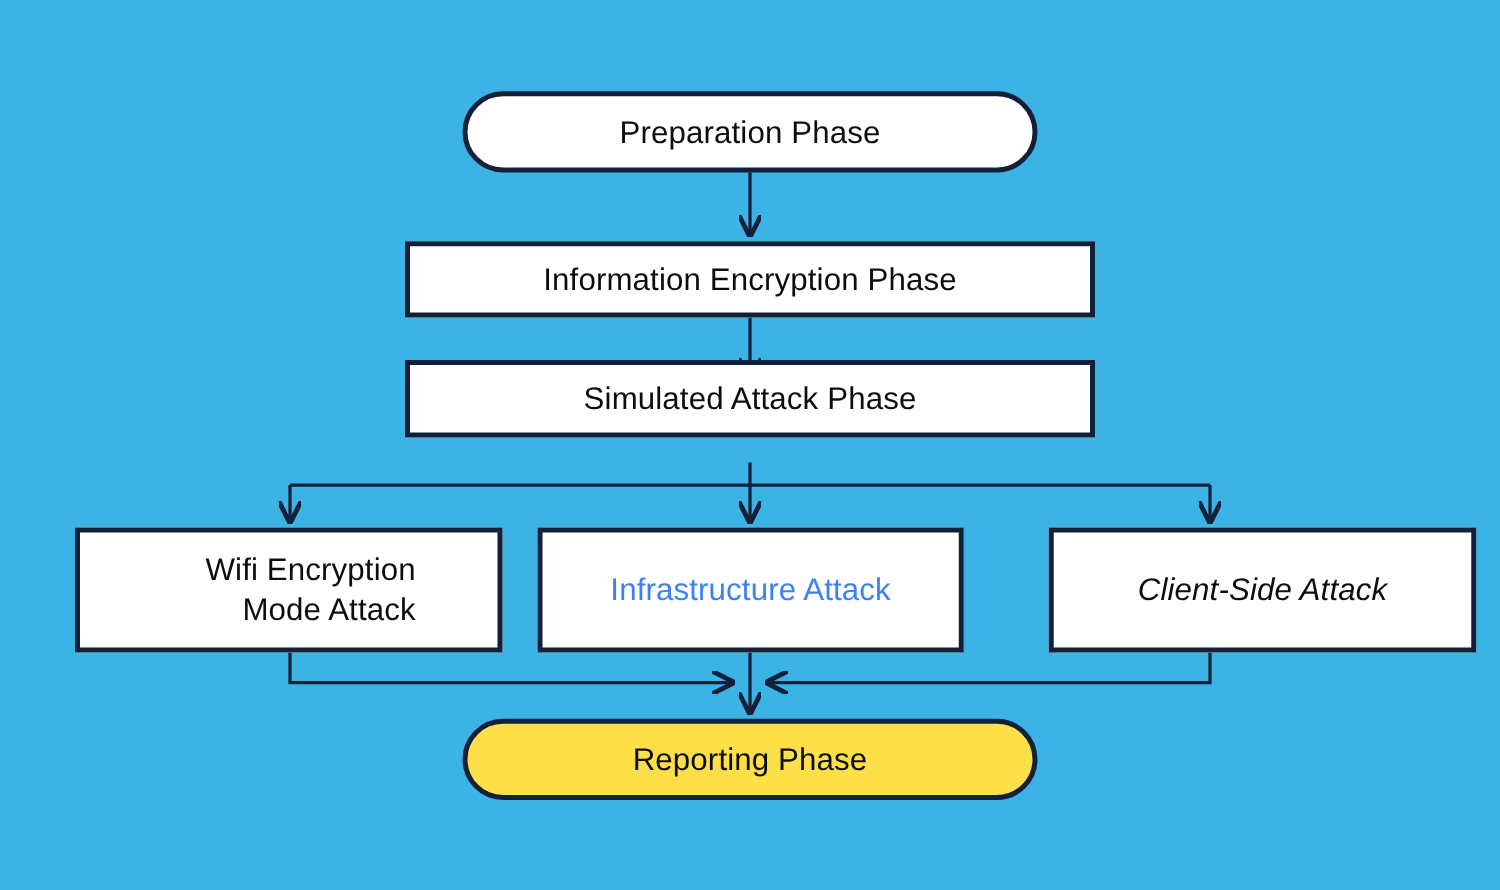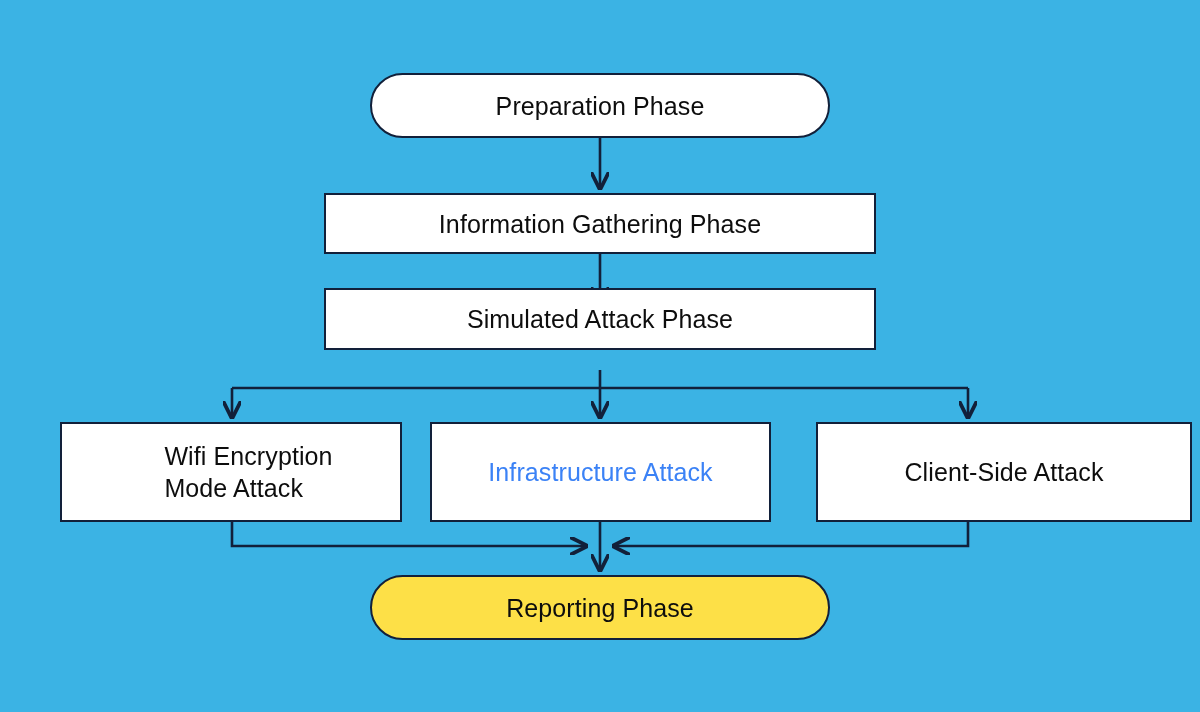--- a/index.html
+++ b/index.html
@@ -24,25 +24,25 @@
     left: 0;
     top: 0;
     width: 1200px;
     height: 712px;
     pointer-events: none;
   }
   .node {
     position: absolute;
     box-sizing: border-box;
     background: #ffffff;
-    border: 2px solid #4d7c0f;
+    border: 4px solid #4d7c0f;
     display: flex;
     align-items: center;
     justify-content: center;
-    text-align: left;
+    text-align: right;
     color: #0d0d0d;
     font-size: 25px;
     line-height: 1.28;
     letter-spacing: 0.1px;
     font-weight: 400;
     white-space: pre-line;
   }
   .node.stadium {
     border-radius: 999px;
   }
@@ -54,21 +54,21 @@
     padding: 0 10px;
     white-space: pre-line;
   }
 
   
   #node-preparation   { left: 370px; top: 73px;  width: 460px; height: 65px;  }
   #node-infogather    { left: 324px; top: 193px; width: 552px; height: 61px;  }
   #node-simattack     { left: 324px; top: 288px; width: 552px; height: 62px;  }
   #node-wifi          { left: 60px;  top: 422px; width: 342px; height: 100px; }
   #node-infrastructure{ left: 430px; top: 422px; width: 341px; height: 100px; }
-  #node-clientside    { left: 816px; top: 422px; width: 376px; height: 100px; }
+  #node-clientside    { left: 839px; top: 422px; width: 342px; height: 100px; font-style: italic; }
   #node-reporting     { left: 370px; top: 575px; width: 460px; height: 65px;  }
 </style>
 </head>
 <body style="background: rgb(59, 179, 228);">
 
 <div id="canvas" style="background: rgb(59, 179, 228);">
 
   <svg id="wires" viewBox="0 0 1200 712" width="1200" height="712" xmlns="http://www.w3.org/2000/svg">
     <defs>
       <marker id="arrowhead" viewBox="0 0 10 10" refX="9" refY="5" markerWidth="7" markerHeight="7" orient="auto-start-reverse">
@@ -98,21 +98,21 @@
 
       <path d="M 600 522 L 600 570" marker-end="url(#arrowhead)" stroke="#12203a"></path>
     </g>
   </svg>
 
   <div class="node stadium" id="node-preparation" style="background: rgb(255, 255, 255); border-color: rgb(18, 32, 58); color: rgb(13, 13, 13);">
     <span class="node-label">Preparation Phase</span>
   </div>
 
   <div class="node rect" id="node-infogather" style="background: rgb(255, 255, 255); border-color: rgb(18, 32, 58); color: rgb(13, 13, 13);">
-    <span class="node-label">Information Gathering Phase</span>
+    <span class="node-label">Information Encryption Phase</span>
   </div>
 
   <div class="node rect" id="node-simattack" style="background: rgb(255, 255, 255); border-color: rgb(18, 32, 58); color: rgb(13, 13, 13);">
     <span class="node-label">Simulated Attack Phase</span>
   </div>
 
   <div class="node rect" id="node-wifi" style="background: rgb(255, 255, 255); border-color: rgb(18, 32, 58); color: rgb(13, 13, 13); padding-left: 35px;">
     <span class="node-label">Wifi Encryption
 Mode Attack</span>
   </div>

